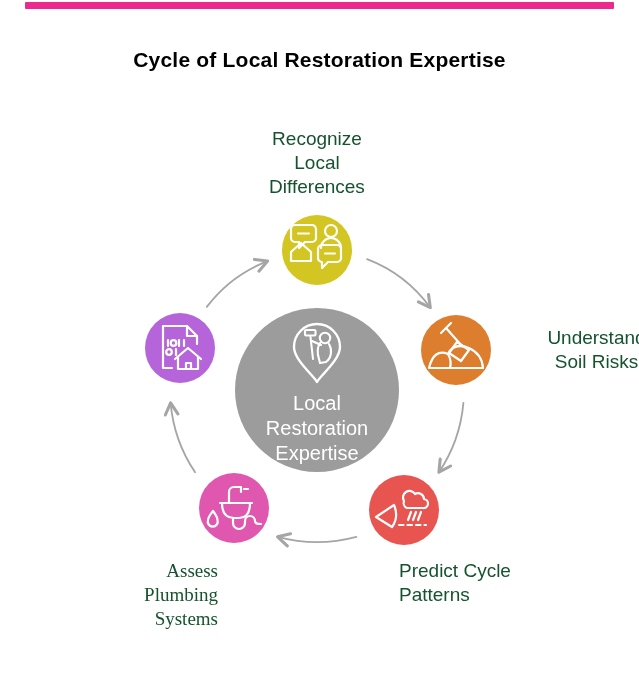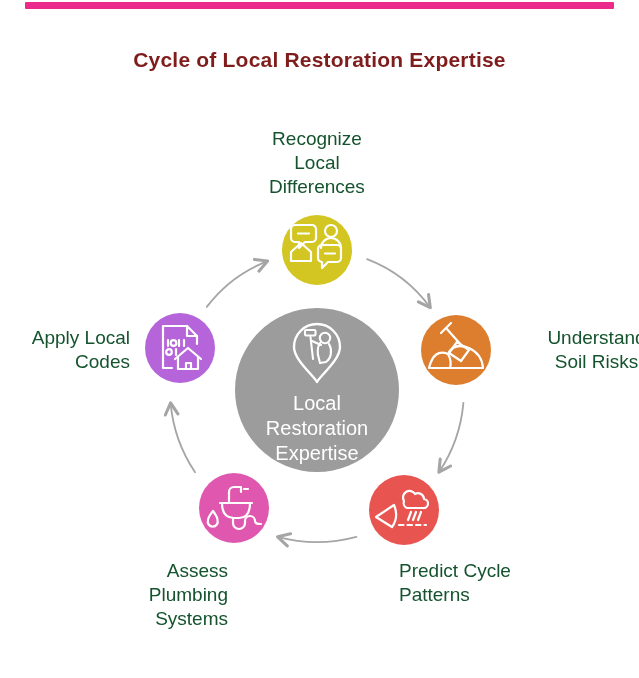--- a/index.html
+++ b/index.html
@@ -7,32 +7,32 @@
   .canvas {
     position:relative; width:639px; height:678px; background:#ffffff;
     font-family:"Liberation Sans", sans-serif; overflow:hidden;
   }
   .top-bar {
     position:absolute; left:25px; top:2px; width:589px; height:7px;
     border-radius:1px;
   }
   .title {
     position:absolute; left:0; top:48px; width:639px;
-    text-align:center; font-size:21px; font-weight:700; color:#7f1d1d;
+    text-align:center; font-size:21px; font-weight:700; color:#000000;
     letter-spacing:0.2px;
   }
   .diagram-svg { position:absolute; left:0; top:0; }
   .node-label {
     position:absolute; font-size:19px; line-height:24px; color:#14532d;
     white-space:pre-line;
   }
   .lbl-top         { left:217px; top:127px; width:200px; text-align:center; }
   .lbl-right       { left:529px; top:326px; width:135px; text-align:center; }
   .lbl-bottomright { left:399px; top:559px; width:145px; text-align:left; }
-  .lbl-bottomleft  { left:86px;  top:559px; width:142px; text-align:right; }
+  .lbl-bottomleft  { left:76px;  top:559px; width:142px; text-align:right;font-family:Liberation Serif, serif; }
   .lbl-left        { left:8px;   top:326px; width:122px; text-align:right; }
   .center-label {
     position:absolute; left:227px; top:391px; width:180px;
     text-align:center; font-size:20px; line-height:25px; font-weight:500;
     color:#ffffff; white-space:pre-line;
   }
 </style>
 </head>
 <body>
 
@@ -126,19 +126,17 @@
   <div class="node-label lbl-top">Recognize
 Local
 Differences</div>
   <div class="node-label lbl-right">Understand
 Soil Risks</div>
   <div class="node-label lbl-bottomright">Predict Cycle
 Patterns</div>
   <div class="node-label lbl-bottomleft">Assess
 Plumbing
 Systems</div>
-  <div class="node-label lbl-left">Apply Local
-Codes</div>
 
   <div class="center-label">Local
 Restoration
 Expertise</div>
 </div>
 
 </body></html>

